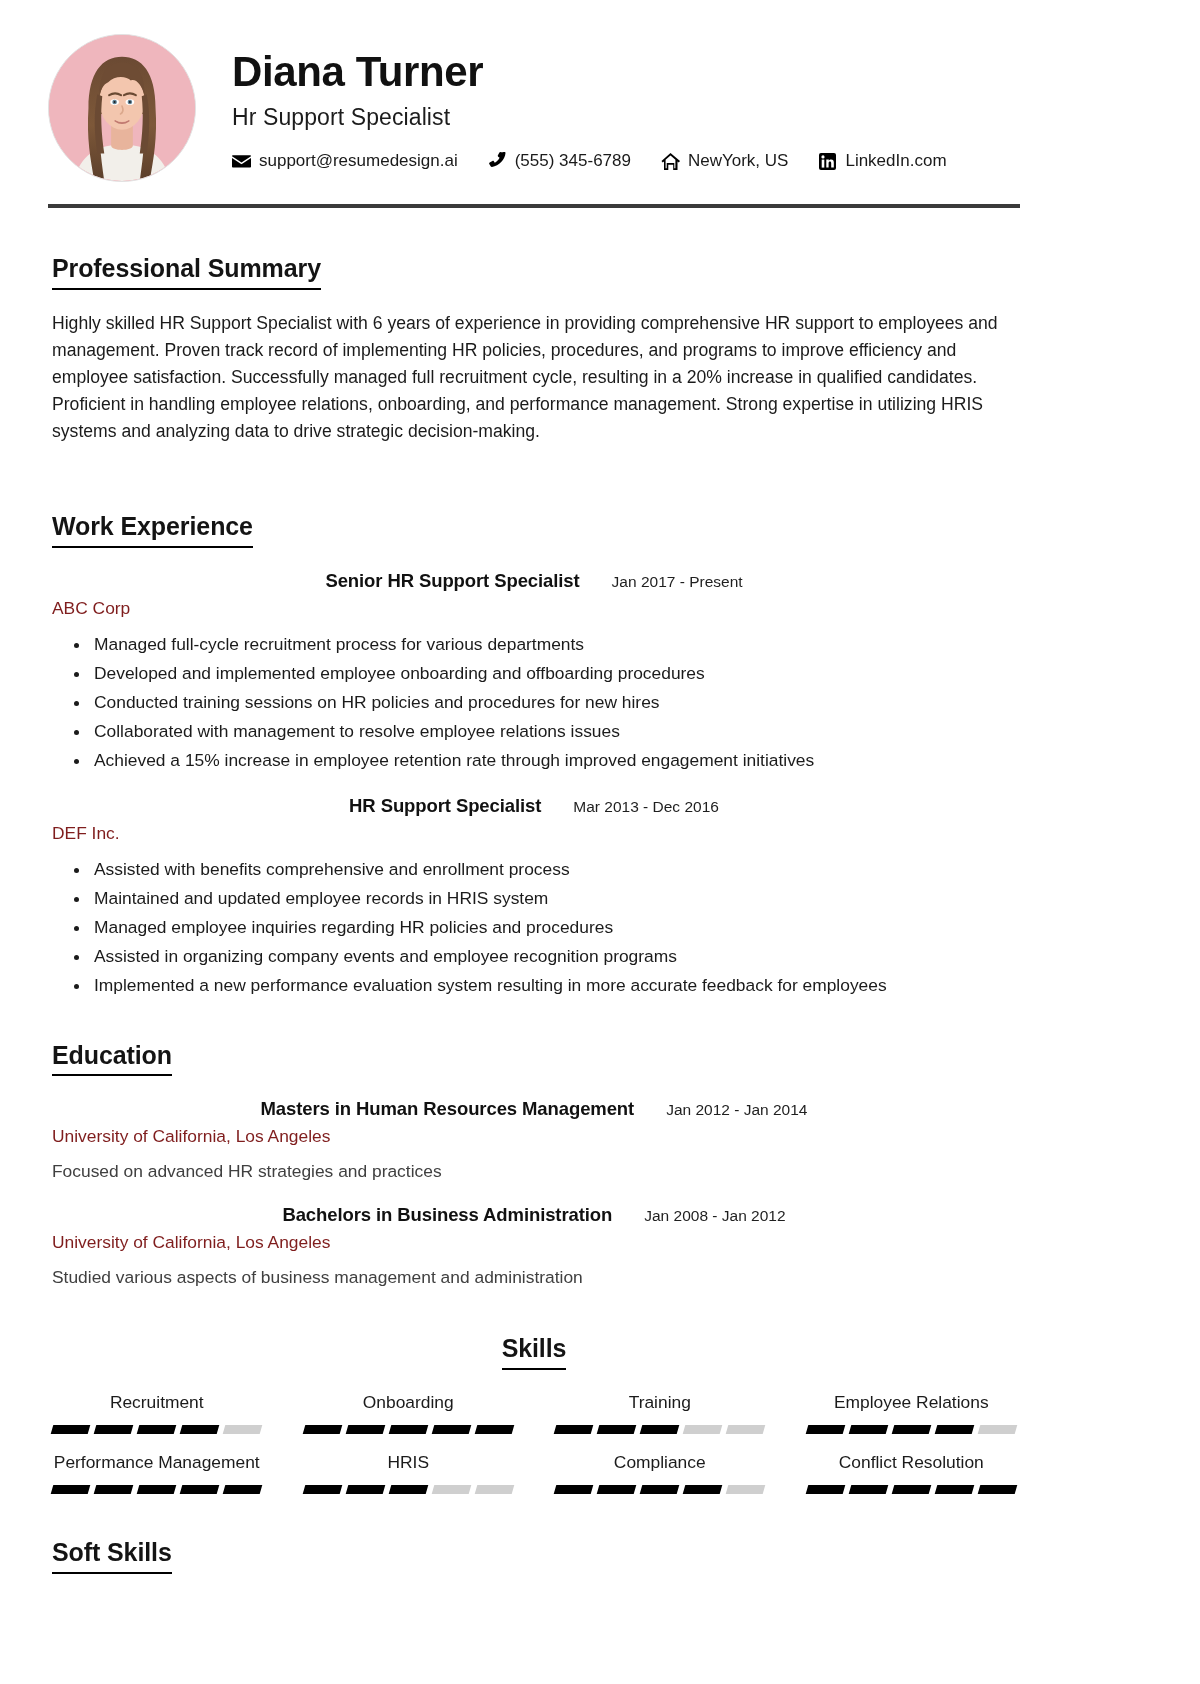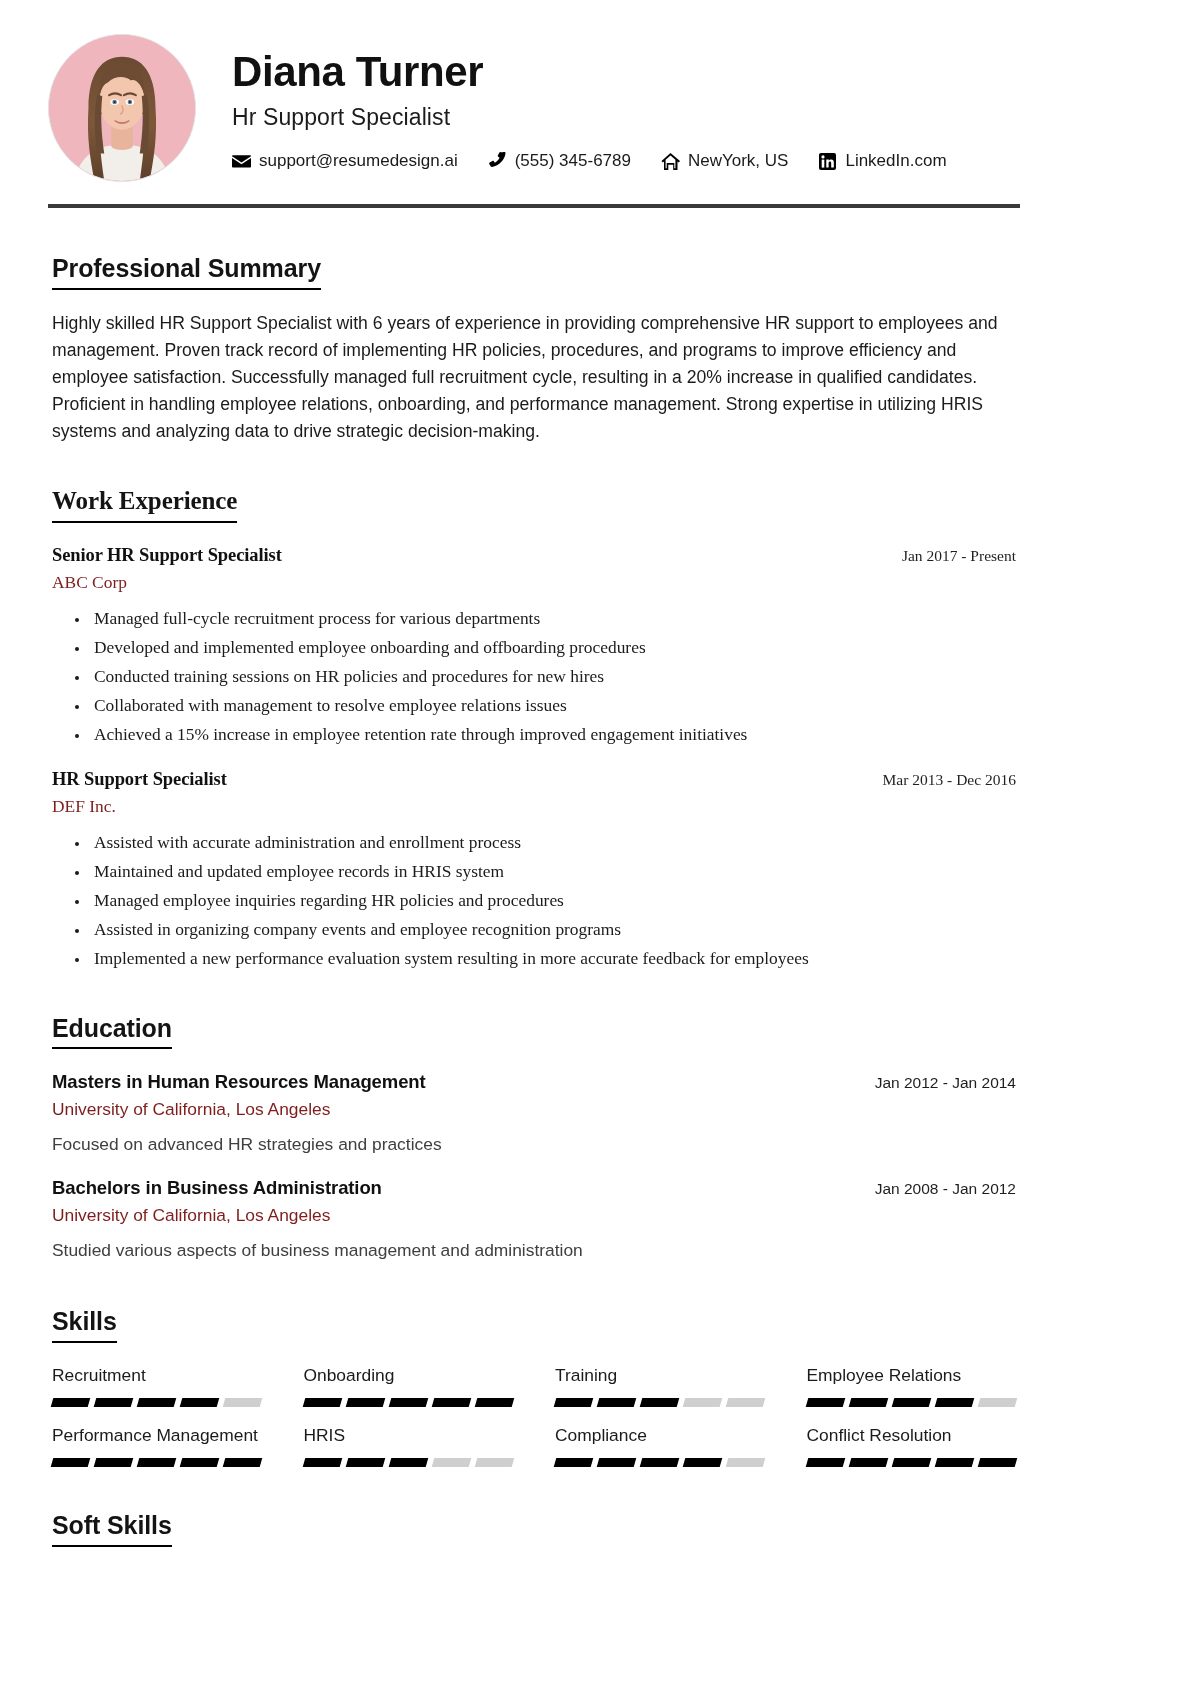--- a/index.html
+++ b/index.html
@@ -104,38 +104,38 @@
     font-size: 25px;
     font-weight: 700;
     color: #141414;
     letter-spacing: -0.1px;
     border-bottom: 2px solid #000000;
     padding-bottom: 5px;
     line-height: 1.15;
   }
 
   .sec-summary { margin-top: 46px; }
-  .sec-work    { margin-top: 42px; font-family: Liberation Serif, serif; }
+  .sec-work    { margin-top: 67px; }
   .sec-edu     { margin-top: 42px; }
-  .sec-skills  { margin-top: 46px; }
+  .sec-skills  { margin-top: 46px; text-align: center; }
   .sec-soft    { margin-top: 44px; }
 
   .summary-text {
     margin-top: 20px;
     font-size: 17.6px;
     line-height: 1.54;
     color: #1b1b1b;
     max-width: 1012px;
   }
 
   
   .entry { margin-top: 22px; }
   .entry-head {
     display: flex;
-    justify-content: space-between;
+    justify-content: center;
     align-items: baseline;
     gap: 32px;
   }
   .entry-title {
     font-size: 18.5px;
     font-weight: 700;
     color: #111;
     letter-spacing: -0.1px;
   }
   .entry-date {
@@ -320,21 +320,21 @@
             <li>Achieved a 15% increase in employee retention rate through improved engagement initiatives</li>
           </ul>
         </div>
         <div class="entry">
           <div class="entry-head">
             <div class="entry-title">HR Support Specialist</div>
             <div class="entry-date">Mar 2013 - Dec 2016</div>
           </div>
           <div class="entry-org">DEF Inc.</div>
           <ul class="bullets">
-            <li>Assisted with accurate administration and enrollment process</li>
+            <li>Assisted with benefits comprehensive and enrollment process</li>
             <li>Maintained and updated employee records in HRIS system</li>
             <li>Managed employee inquiries regarding HR policies and procedures</li>
             <li>Assisted in organizing company events and employee recognition programs</li>
             <li>Implemented a new performance evaluation system resulting in more accurate feedback for employees</li>
           </ul>
         </div>
       </div>
   </div>
 
   <div class="section sec-edu">

